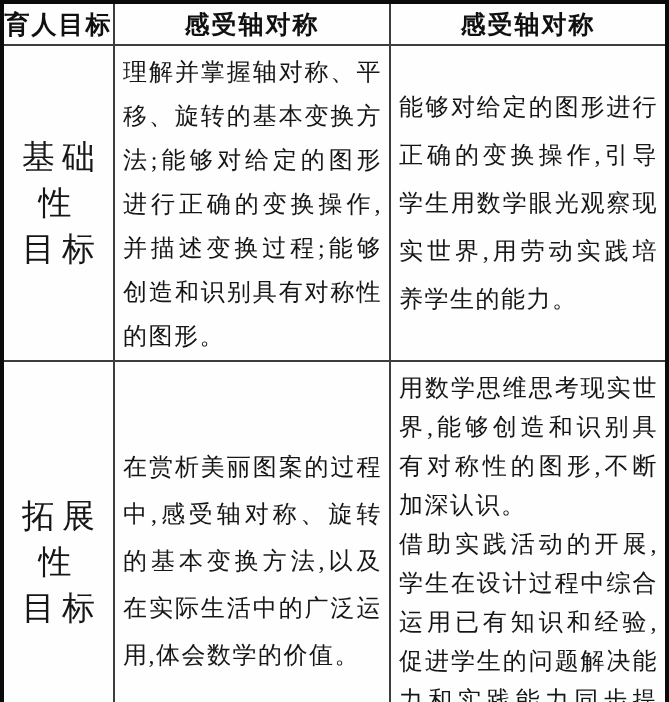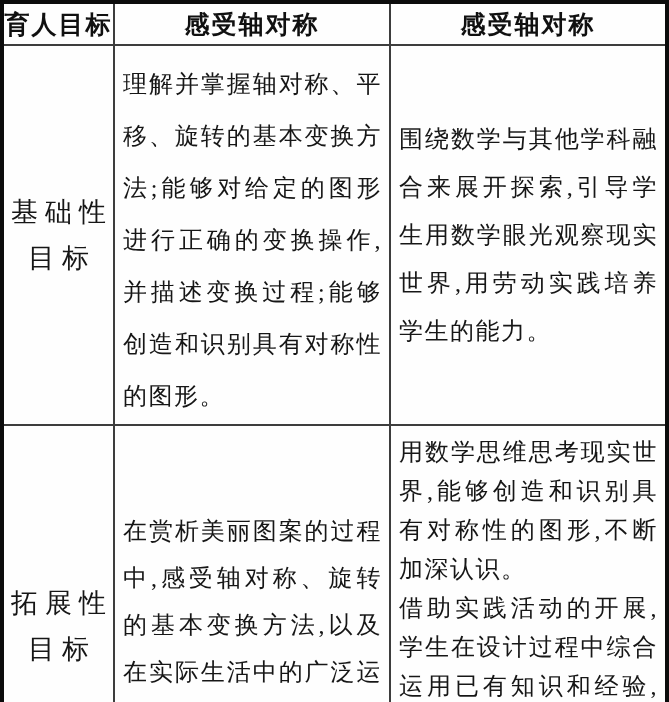--- a/index.html
+++ b/index.html
@@ -43,38 +43,38 @@
     font-weight: 700;
     font-size: 25px;
     text-align: center;
     letter-spacing: 2px;
     color: #101010;
     white-space: nowrap;
   }
 
   td.goal-type {
     text-align: center;
-    font-size: 27px;
+    font-size: 33px;
     line-height: 46px;
     letter-spacing: 7px;
     color: #161616;
   }
   td.goal-type .gt-line { display: block; text-indent: 7px; }
 
   td.body-cell {
     padding: 2px 7px 2px 8px;
     font-size: 24px;
     letter-spacing: 1.5px;
     text-align: justify;
     text-justify: inter-character;
     color: #161616;
   }
   td.body-cell p { margin: 0; }
 
-  td.subject-basic   { line-height: 52px; vertical-align: top; padding-top: 12px; }
+  td.subject-basic   { line-height: 44px; vertical-align: top; padding-top: 4px; }
   td.cross-basic     { line-height: 48px; }
   td.subject-extend  { line-height: 47px; }
   td.cross-extend    { line-height: 39px; vertical-align: top; padding-top: 7px; }
 </style>
 </head>
 <body>
 
 <div class="scan-page">
   <table class="goal-table">
     <colgroup>
@@ -92,21 +92,21 @@
     <tbody>
       <tr class="row-basic">
         <td class="goal-type">
           <span class="gt-line">基础性</span>
           <span class="gt-line">目标</span>
         </td>
         <td class="body-cell subject-basic">
           <p>理解并掌握轴对称、平移、旋转的基本变换方法;能够对给定的图形进行正确的变换操作,并描述变换过程;能够创造和识别具有对称性的图形。</p>
         </td>
         <td class="body-cell cross-basic">
-          <p>围绕数学与其他学科融合来展开探索,引导学生用数学眼光观察现实世界,用劳动实践培养学生的能力。</p>
+          <p>能够对给定的图形进行正确的变换操作,引导学生用数学眼光观察现实世界,用劳动实践培养学生的能力。</p>
         </td>
       </tr>
       <tr class="row-extend">
         <td class="goal-type">
           <span class="gt-line">拓展性</span>
           <span class="gt-line">目标</span>
         </td>
         <td class="body-cell subject-extend">
           <p>在赏析美丽图案的过程中,感受轴对称、旋转的基本变换方法,以及在实际生活中的广泛运用,体会数学的价值。</p>
         </td>

